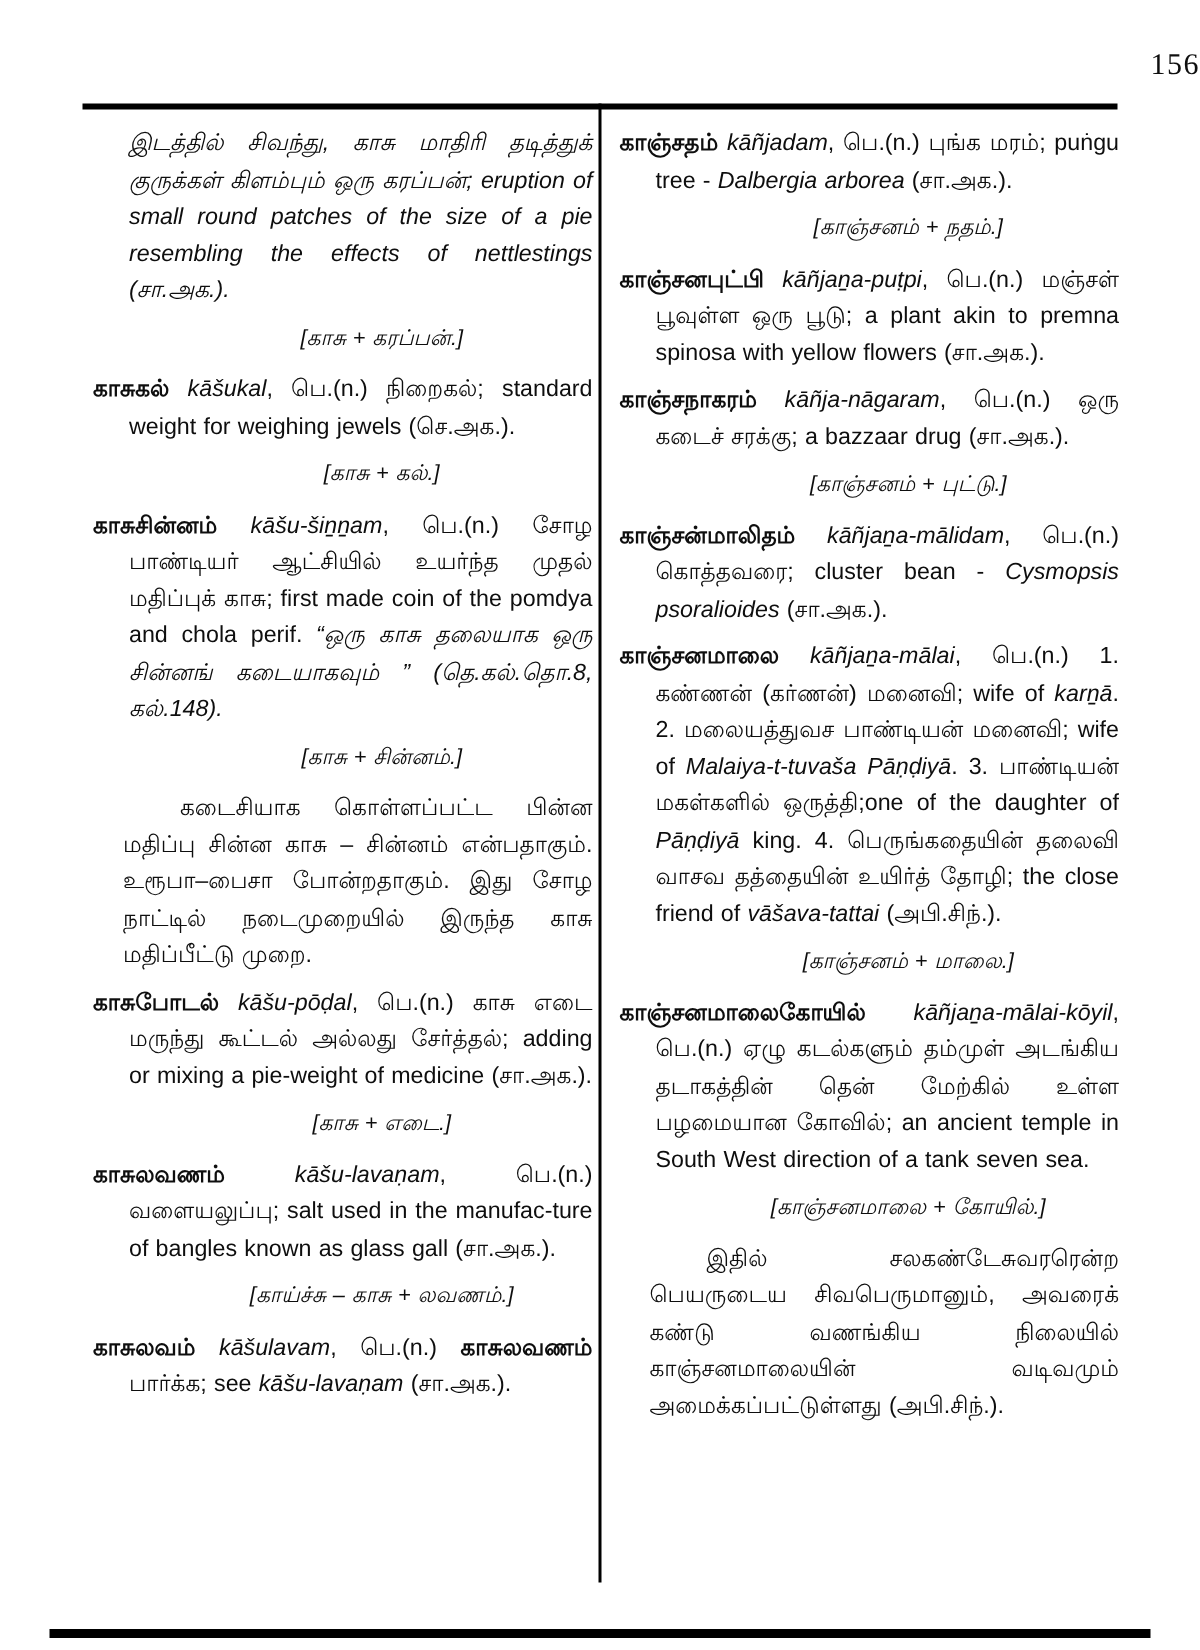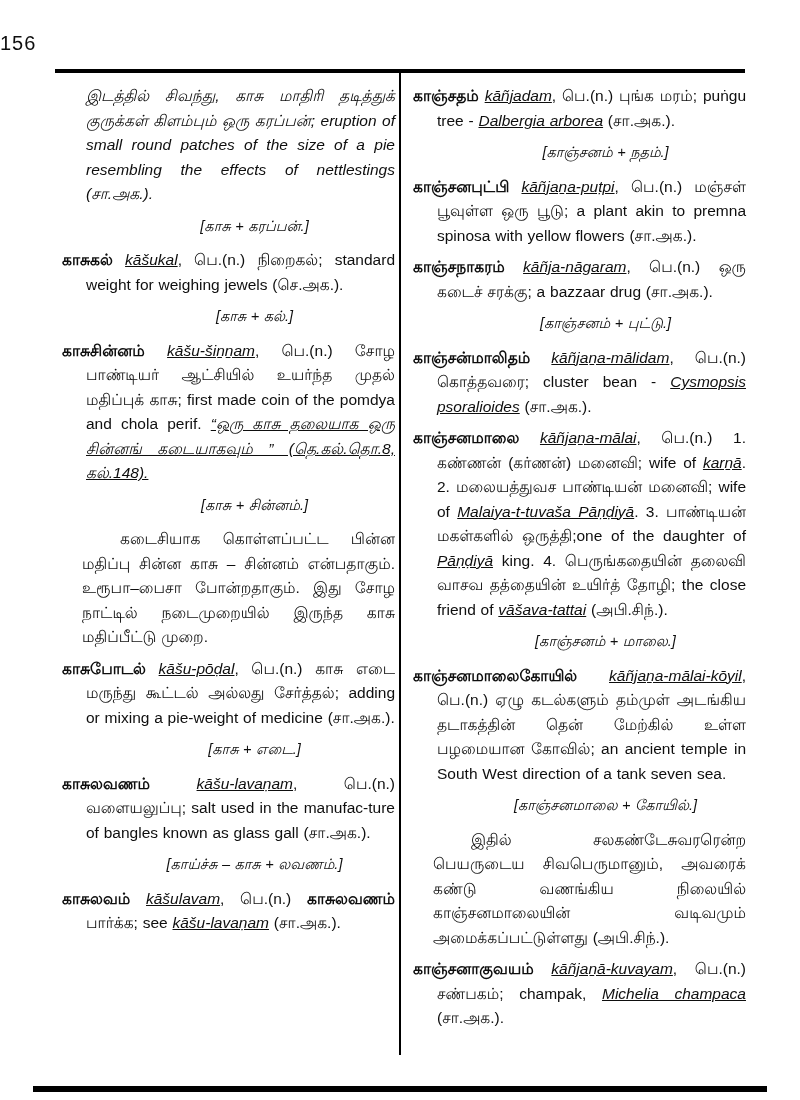--- a/index.html
+++ b/index.html
@@ -7,22 +7,22 @@
     position: relative;
     width: 800px; height: 1100px;
     margin: 0 auto;
     background: #ffffff;
     color: #0e0e0e;
     font-family: "Liberation Sans", sans-serif;
     overflow: hidden;
   }
   .page-number {
     position: absolute; top: 32px; left: 0; width: 100%;
-    text-align: left; font-size: 20px; letter-spacing: 1px;
-    font-family: Liberation Sans, sans-serif;
+    text-align: right; font-size: 20px; letter-spacing: 1px;
+    font-family: Liberation Serif, serif;
   }
   .top-rule {
     position: absolute; left: 55px; right: 55px; top: 69px;
     height: 4px; background: #000;
   }
   .column-divider {
     position: absolute; left: 399px; top: 69px;
     width: 2px; height: 986px; background: #000;
   }
   .bottom-rule {
@@ -39,21 +39,21 @@
   .col-right { left: 413px; }
   p { margin: 0 0 7px 0; }
   p.entry        { padding-left: 24px; text-indent: -24px; }
   p.continuation { padding-left: 24px; text-indent: 0; font-style: italic; }
   p.etym {
     margin: 2px 0 10px 0; padding-left: 52px; text-indent: 0;
     font-size: 14.5px; font-style: italic; text-align: center;
   }
   p.note { padding-left: 20px; text-indent: 38px; }
   .seg-b  { font-weight: bold; }
-  .seg-i  { font-style: italic; text-decoration: underline; }
+  .seg-i  { font-style: italic; }
 </style>
 </head>
 <body>
 
 <div class="page">
   <div class="page-number">156</div>
   <div class="top-rule"></div>
   <div class="column-divider"></div>
   <div class="bottom-rule"></div>
   <div class="col col-left" id="col-left">
@@ -75,15 +75,14 @@
       <p class="etym">[காஞ்சனம் + நதம்.]</p>
       <p class="entry"><span class="seg-b">காஞ்சனபுட்பி </span><span class="seg-i">kāñjaṉa-puṭpi</span><span class="seg-n">, பெ.(n.) மஞ்சள் பூவுள்ள ஒரு பூடு; a plant akin to premna spinosa with yellow flowers (சா.அக.).</span></p>
       <p class="entry"><span class="seg-b">காஞ்சநாகரம் </span><span class="seg-i">kāñja-nāgaram</span><span class="seg-n">, பெ.(n.) ஒரு கடைச் சரக்கு; a bazzaar drug (சா.அக.).</span></p>
       <p class="etym">[காஞ்சனம் + புட்டு.]</p>
       <p class="entry"><span class="seg-b">காஞ்சன்மாலிதம் </span><span class="seg-i">kāñjaṉa-mālidam</span><span class="seg-n">, பெ.(n.) கொத்தவரை; cluster bean - </span><span class="seg-i">Cysmopsis psoralioides</span><span class="seg-n"> (சா.அக.).</span></p>
       <p class="entry"><span class="seg-b">காஞ்சனமாலை </span><span class="seg-i">kāñjaṉa-mālai</span><span class="seg-n">, பெ.(n.) 1. கண்ணன் (கர்ணன்) மனைவி; wife of </span><span class="seg-i">karṉā</span><span class="seg-n">. 2. மலையத்துவச பாண்டியன் மனைவி; wife of </span><span class="seg-i">Malaiya-t-tuvaša Pāṇḍiyā</span><span class="seg-n">. 3. பாண்டியன் மகள்களில் ஒருத்தி;one of the daughter of </span><span class="seg-i">Pāṇḍiyā</span><span class="seg-n"> king. 4. பெருங்கதையின் தலைவி வாசவ தத்தையின் உயிர்த் தோழி; the close friend of </span><span class="seg-i">vāšava-tattai</span><span class="seg-n"> (அபி.சிந்.).</span></p>
       <p class="etym">[காஞ்சனம் + மாலை.]</p>
       <p class="entry"><span class="seg-b">காஞ்சனமாலைகோயில் </span><span class="seg-i">kāñjaṉa-mālai-kōyil</span><span class="seg-n">, பெ.(n.) ஏழு கடல்களும் தம்முள் அடங்கிய தடாகத்தின் தென் மேற்கில் உள்ள பழமையான கோவில்; an ancient temple in South West direction of a tank seven sea.</span></p>
       <p class="etym">[காஞ்சனமாலை + கோயில்.]</p>
       <p class="note"><span class="seg-n">இதில் சலகண்டேசுவரரென்ற பெயருடைய சிவபெருமானும், அவரைக் கண்டு வணங்கிய நிலையில் காஞ்சனமாலையின் வடிவமும் அமைக்கப்பட்டுள்ளது (அபி.சிந்.).</span></p>
-      <p class="entry"><span class="seg-b">காஞ்சனாகுவயம் </span><span class="seg-i">kāñjaṉā-kuvayam</span><span class="seg-n">, பெ.(n.) சண்பகம்; champak, </span><span class="seg-i">Michelia champaca</span><span class="seg-n"> (சா.அக.).</span></p>
     </div>
 </div>
 
 </body></html>

